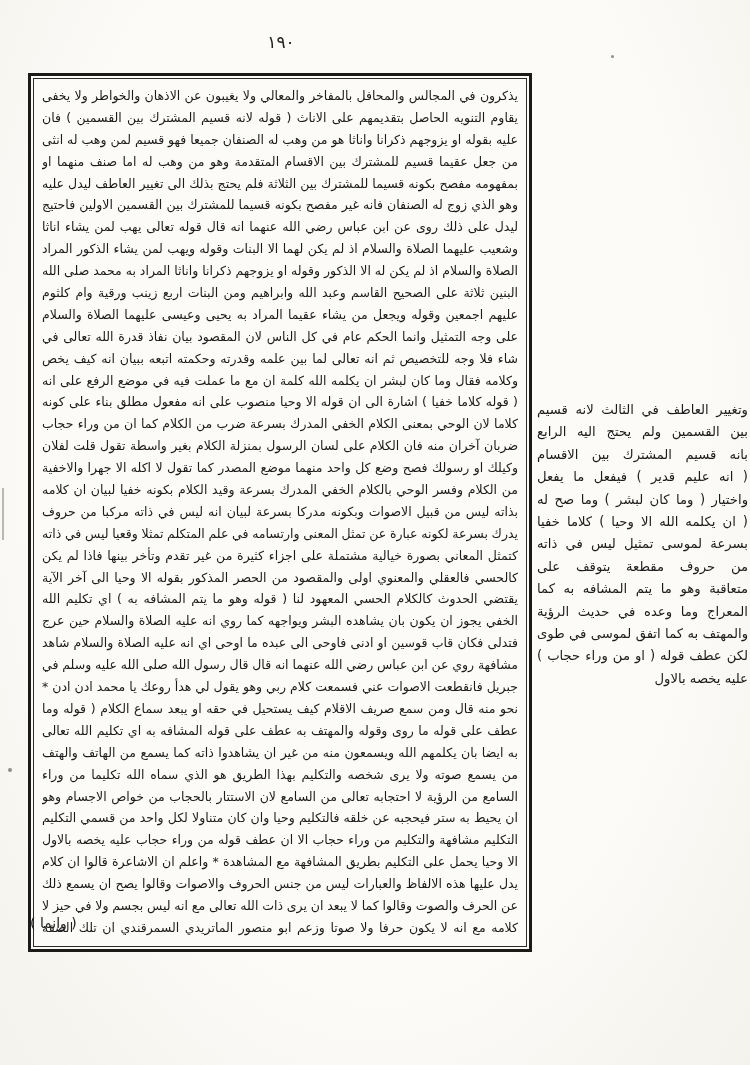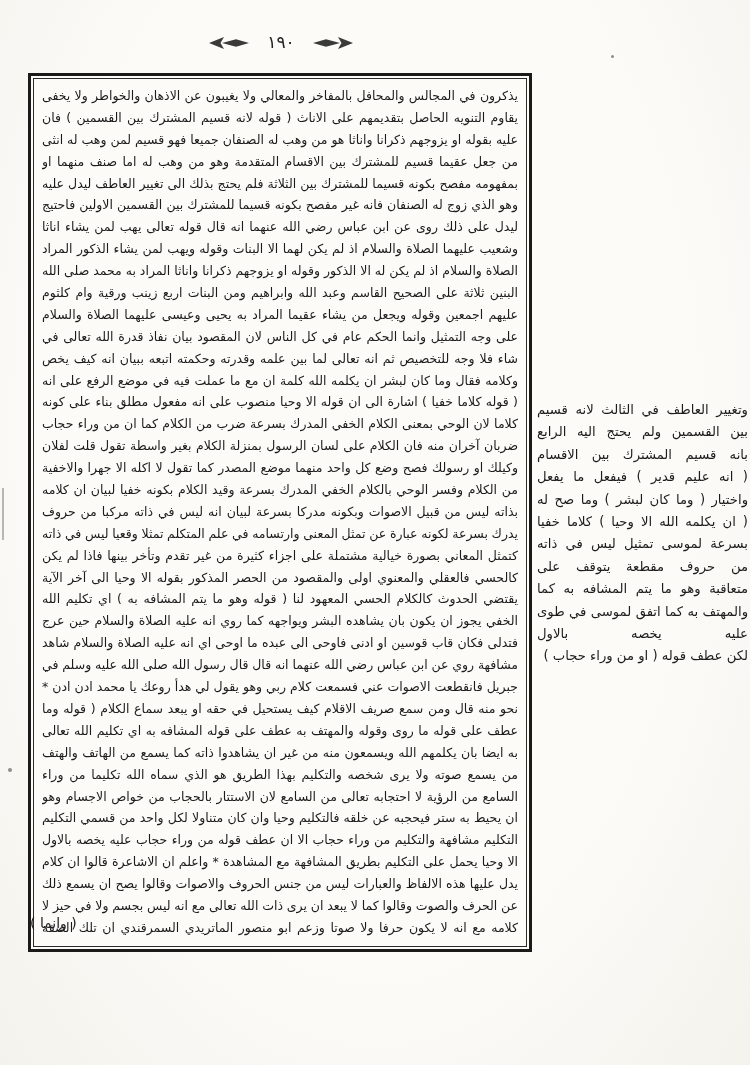--- a/index.html
+++ b/index.html
@@ -12,21 +12,21 @@
     overflow:hidden;
   }
   .page{
     position:absolute;inset:0;
     background:
       radial-gradient(ellipse at 50% 40%, #fcfbf8 60%, #f3f2ec 100%);
   }
   
   .header{
     position:absolute;top:30px;left:28px;width:506px;height:26px;
-    display:flex;justify-content:center;align-items:center;gap:18px;
+    display:flex;justify-content:center;align-items:center;gap:18px;flex-direction:column;
   }
   .pnum{
     font-size:17px;letter-spacing:3px;color:#222;
     transform:translateY(-1px);
   }
   .orn{display:block;fill:#3a3a38;}
   .orn.flip{transform:scaleX(-1);}
   
   .frame{
     position:absolute;left:28px;top:73px;width:504px;height:879px;
@@ -189,26 +189,27 @@
       <div class="mline">واختيار ( وما كان لبشر ) وما صح له</div>
 
       <div class="mline">( ان يكلمه الله الا وحيا ) كلاما خفيا يدرك</div>
 
       <div class="mline">بسرعة لموسى تمثيل ليس في ذاته مركبا</div>
 
       <div class="mline">من حروف مقطعة يتوقف على تموجات</div>
 
       <div class="mline">متعاقبة وهو ما يتم المشافه به كما روي في حديث</div>
 
+      <div class="mline">المعراج وما وعده في حديث الرؤية</div>
 
       <div class="mline">والمهتف به كما اتفق لموسى في طوى والطور</div>
 
+      <div class="mline">لكن عطف قوله ( او من وراء حجاب )</div>
+
       <div class="mline">عليه يخصه بالاول</div>
-
-      <div class="mline">لكن عطف قوله ( او من وراء حجاب )</div>
     </div>
 
   <div class="catchword" lang="ar" dir="rtl">( وانما )</div>
 
   <div class="smudge" style="left:2px;top:488px;width:2px;height:52px;"></div>
   <div class="speck" style="left:611px;top:55px;width:3px;height:3px;"></div>
   <div class="speck" style="left:8px;top:768px;width:4px;height:4px;"></div>
 </div>
 
 </body></html>

